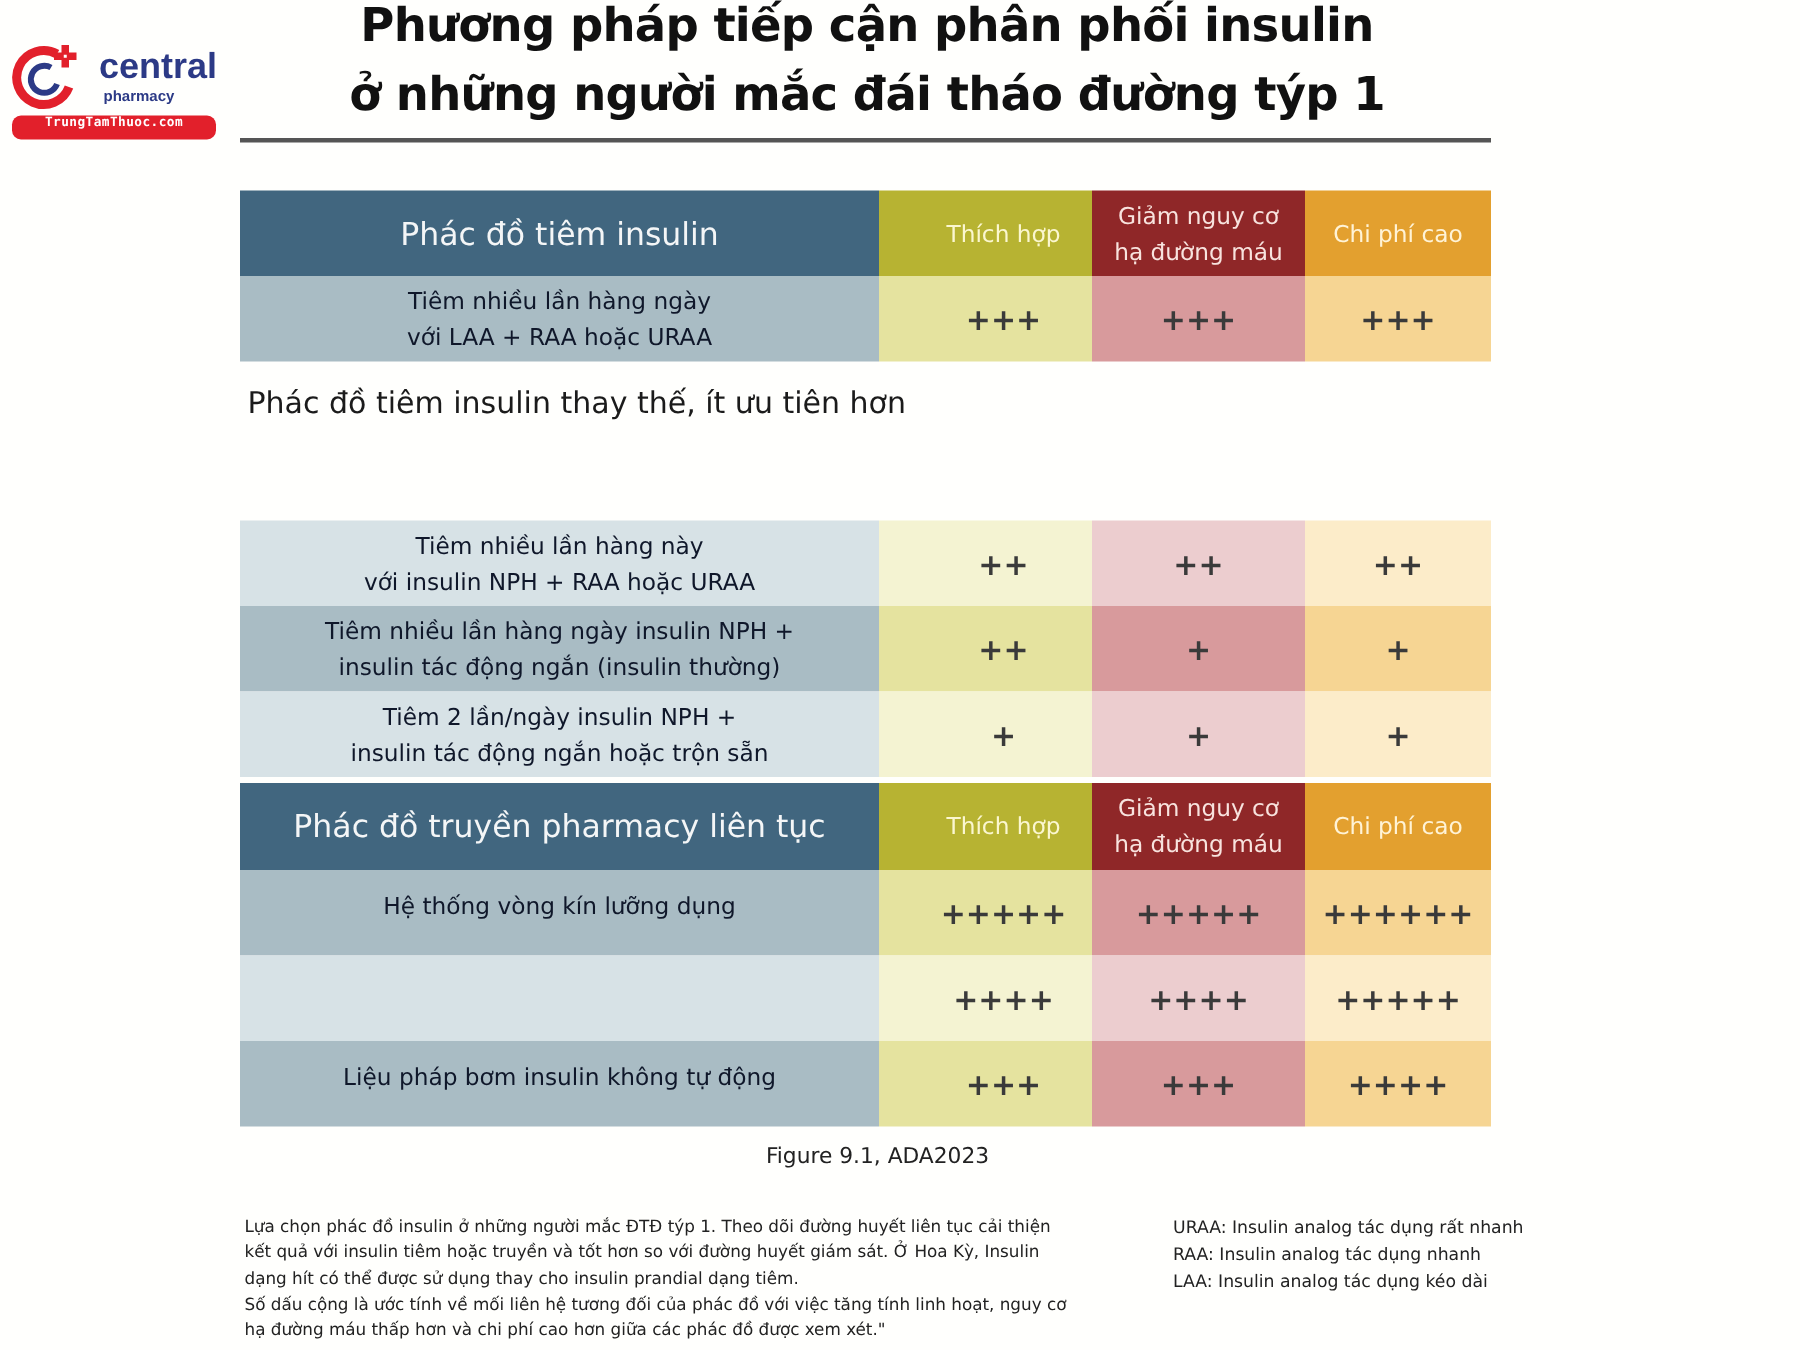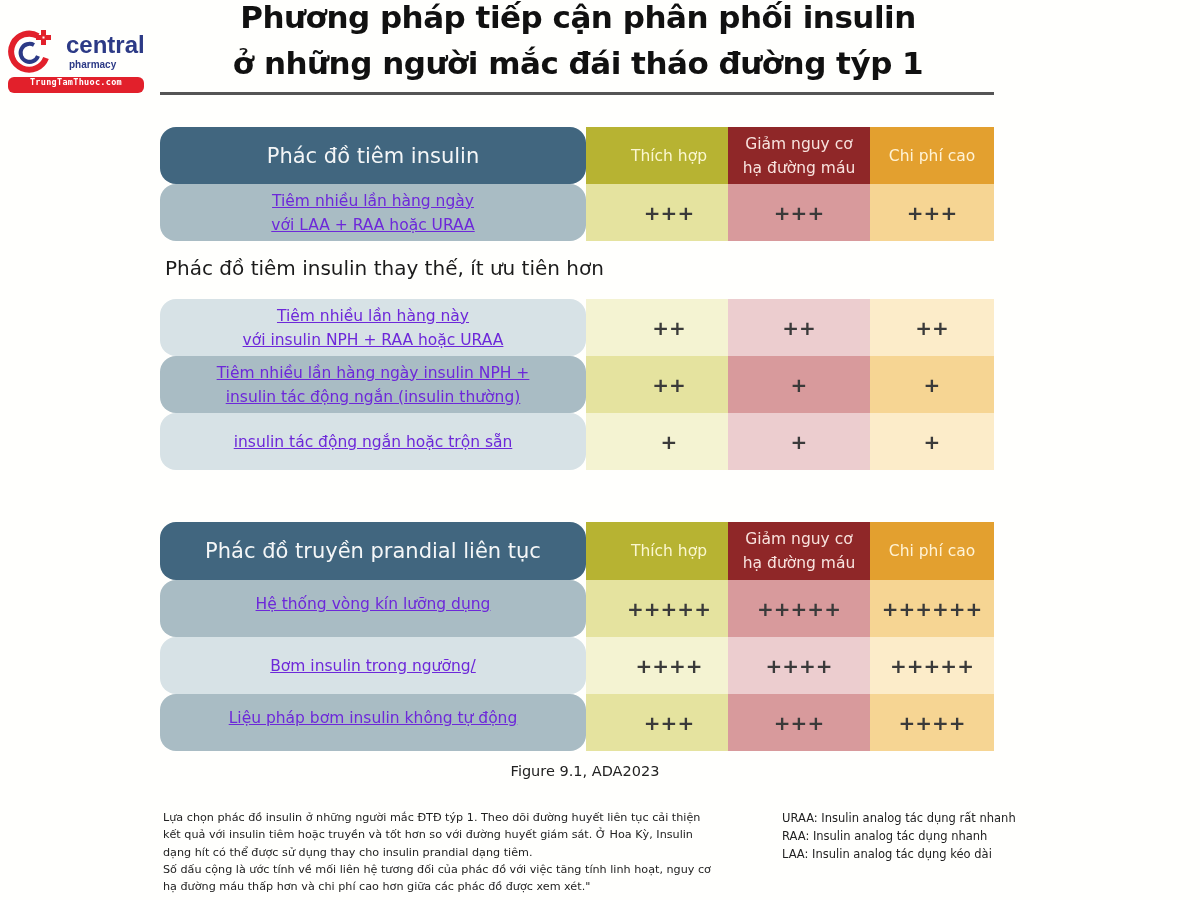--- a/index.html
+++ b/index.html
@@ -21,41 +21,41 @@
   
   .title { left: 160px; width: 836px; text-align: center; font-weight: bold; font-size: 31px; color: #111; letter-spacing: -0.5px; line-height: 40px; }
   .title.l1 { top: -3px; }
   .title.l2 { top: 43px; }
   .rule { left: 160px; top: 92px; width: 834px; height: 3px; background: #555; }
 
   
   .tbl { left: 160px; width: 834px; }
   .row { display: flex; width: 834px; }
   .cell { display: flex; align-items: center; justify-content: center; text-align: center; box-sizing: border-box; }
-  .c0 { width: 426px; border-radius: 16px; }
+  .c0 { width: 426px; }
   .c1 { width: 142px; padding-left: 24px; }
   .c2 { width: 142px; }
   .c3 { width: 124px; }
 
   .hdr .c0 { background: #41667f; color: #f4f6f7; font-size: 21px; }
   .hdr .c1 { background: #b7b332; color: #fbf7d0; font-size: 15.5px; }
   .hdr .c2 { background: #8f2728; color: #f8e3de; font-size: 15.5px; line-height: 24px; }
   .hdr .c3 { background: #e3a02f; color: #fff3d6; font-size: 15.5px; }
 
   .row.dark .c0 { background: #a9bcc4; }
   .row.dark .c1 { background: #e5e39f; }
   .row.dark .c2 { background: #d89a9c; }
   .row.dark .c3 { background: #f6d593; }
 
   .row.light .c0 { background: #d7e2e6; }
   .row.light .c1 { background: #f4f3d2; }
   .row.light .c2 { background: #eccdcf; }
   .row.light .c3 { background: #fcecc9; }
 
-  .label { font-size: 15.5px; color: #6d28d9; line-height: 24px; text-decoration: underline; }
+  .label { font-size: 15.5px; color: #0f172a; line-height: 24px; }
   .plus { font-size: 20px; font-weight: bold; color: #3a3a3a; letter-spacing: 0px; }
 
   .subhead { left: 165px; top: 256px; font-size: 20px; color: #1b1b1b; }
 
   .fig-caption { left: 160px; width: 850px; top: 763px; text-align: center; font-size: 14.5px; color: #222; }
 
   .footnote { left: 163px; top: 809px; width: 600px; font-size: 11.2px; line-height: 17.3px; color: #222; }
   .footnote p { margin: 0; }
   .legend { left: 782px; top: 809px; font-size: 11.5px; line-height: 18px; color: #222; }
   .legend div { white-space: nowrap; }
@@ -101,21 +101,21 @@
     </div>
     <div class="cell c1 plus">+++</div>
     <div class="cell c2 plus">+++</div>
     <div class="cell c3 plus">+++</div>
   </div>
 </div>
 
 <div class="abs subhead">Phác đồ tiêm insulin thay thế, ít ưu tiên hơn</div>
 
 <div class="abs tbl" style="top:299px;">
-  <div class="row light" style="height:57px;">
+  <div class="row light" style="height:57px;margin-top:48px;">
     <div class="cell c0 label">
       <div>
           <div>Tiêm nhiều lần hàng này</div>
           <div>với insulin NPH + RAA hoặc URAA</div>
         </div>
     </div>
     <div class="cell c1 plus">++</div>
     <div class="cell c2 plus">++</div>
     <div class="cell c3 plus">++</div>
   </div>
@@ -126,51 +126,51 @@
           <div>insulin tác động ngắn (insulin thường)</div>
         </div>
     </div>
     <div class="cell c1 plus">++</div>
     <div class="cell c2 plus">+</div>
     <div class="cell c3 plus">+</div>
   </div>
   <div class="row light" style="height:57px;">
     <div class="cell c0 label">
       <div>
+          <div>Tiêm 2 lần/ngày insulin NPH +</div>
           <div>insulin tác động ngắn hoặc trộn sẵn</div>
         </div>
     </div>
     <div class="cell c1 plus">+</div>
     <div class="cell c2 plus">+</div>
     <div class="cell c3 plus">+</div>
   </div>
 </div>
 
 <div class="abs tbl" style="top:522px;">
   <div class="row hdr" style="height:58px;">
-    <div class="cell c0">Phác đồ truyền prandial liên tục</div>
+    <div class="cell c0">Phác đồ truyền pharmacy liên tục</div>
     <div class="cell c1">Thích hợp</div>
     <div class="cell c2">
       <div>
           <div>Giảm nguy cơ</div>
           <div>hạ đường máu</div>
         </div>
     </div>
     <div class="cell c3">Chi phí cao</div>
   </div>
   <div class="row dark" style="height:57px;">
     <div class="cell c0 label" style="align-items:flex-start; padding-top:12px;">Hệ thống vòng kín lưỡng dụng</div>
     <div class="cell c1 plus">+++++</div>
     <div class="cell c2 plus">+++++</div>
     <div class="cell c3 plus">++++++</div>
   </div>
   <div class="row light" style="height:57px;">
     <div class="cell c0 label">
       <div>
-          <div>Bơm insulin trong ngưỡng/</div>
         </div>
     </div>
     <div class="cell c1 plus">++++</div>
     <div class="cell c2 plus">++++</div>
     <div class="cell c3 plus">+++++</div>
   </div>
   <div class="row dark" style="height:57px;">
     <div class="cell c0 label" style="align-items:flex-start; padding-top:12px;">Liệu pháp bơm insulin không tự động</div>
     <div class="cell c1 plus">+++</div>
     <div class="cell c2 plus">+++</div>

